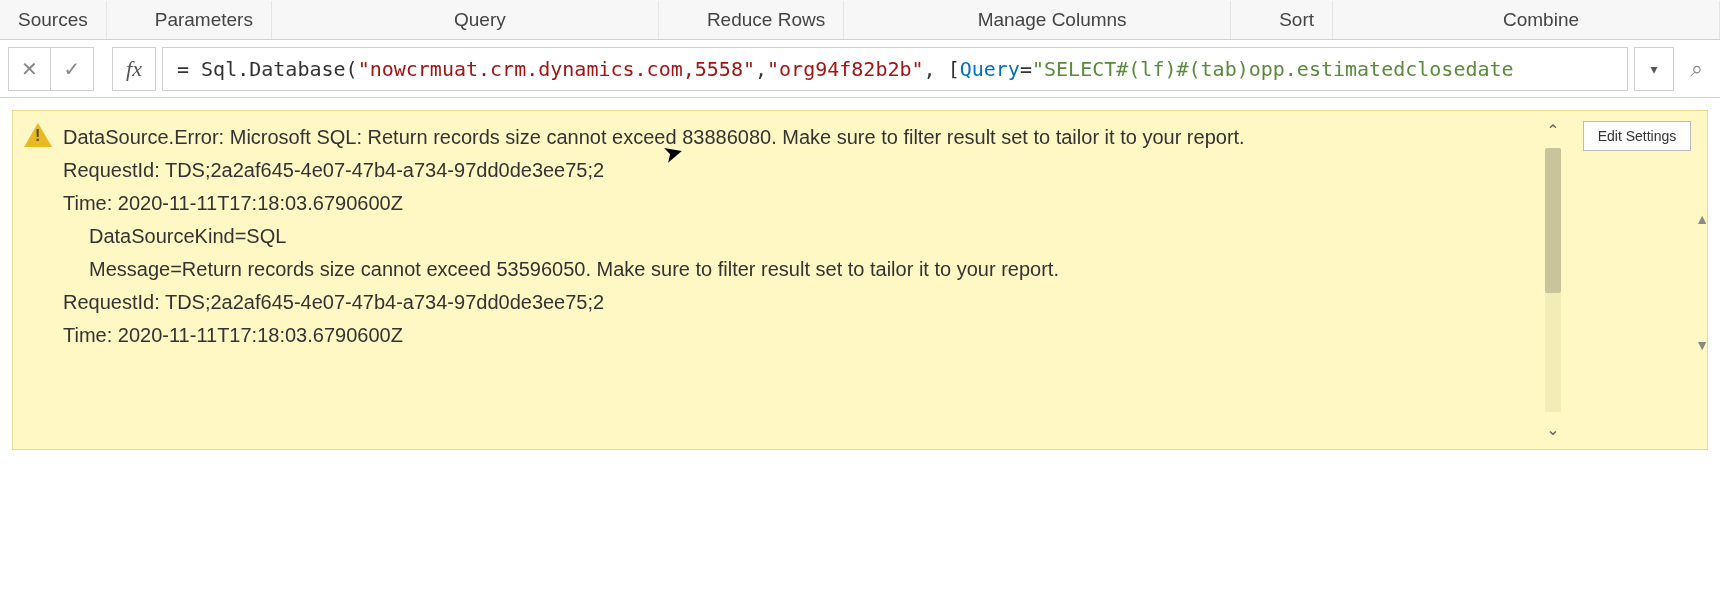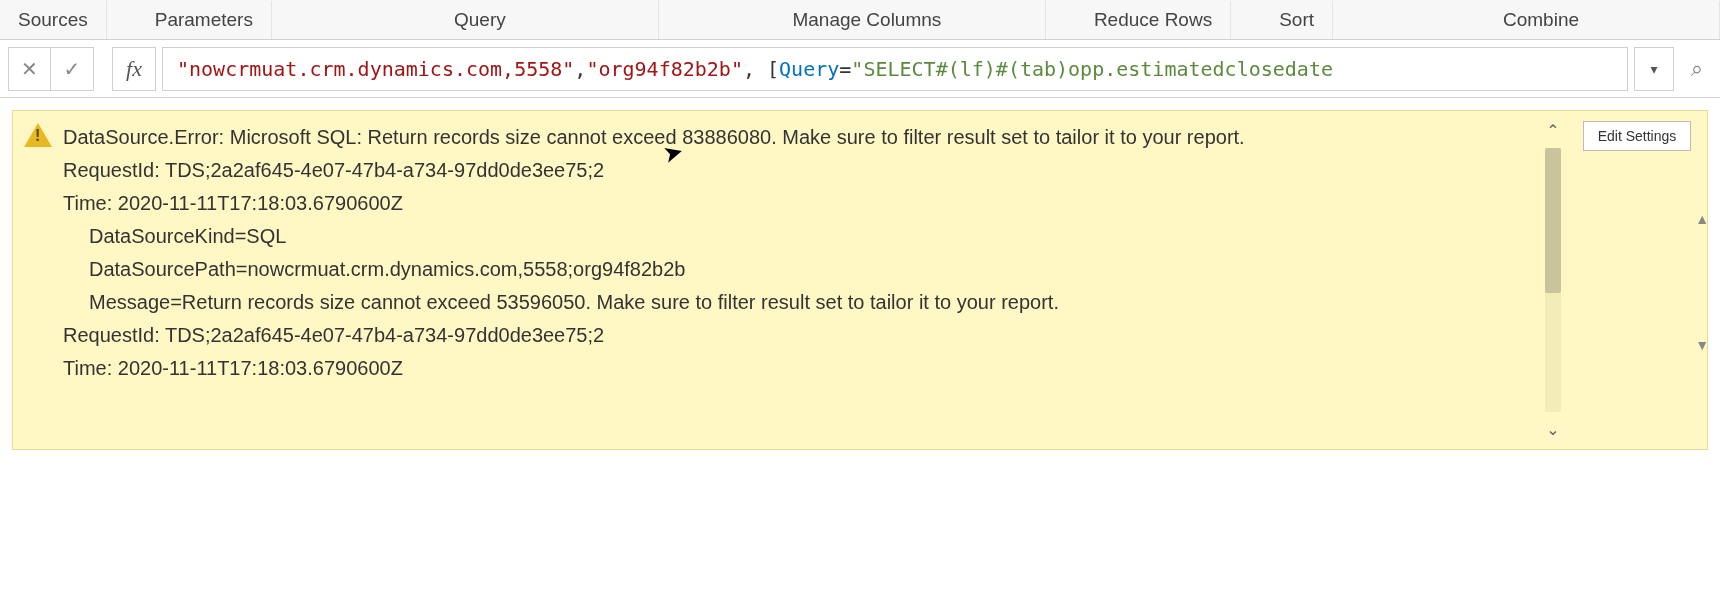--- a/index.html
+++ b/index.html
@@ -220,37 +220,38 @@
       font-size: 14px;
     }
   </style>
 </head>
 <body>
 
 <div class="ribbon">
   <div class="ribbon-tab">Sources</div>
   <div class="ribbon-tab">Parameters</div>
   <div class="ribbon-tab grow">Query</div>
+  <div class="ribbon-tab">Reduce Rows</div>
   <div class="ribbon-tab grow">Manage Columns</div>
-  <div class="ribbon-tab">Reduce Rows</div>
   <div class="ribbon-tab">Sort</div>
   <div class="ribbon-tab grow">Combine</div>
 </div>
 
 <div class="formula-row">
   <div class="fb-box">
     <div class="fb-btn">
       <span>✕</span>
     </div>
     <div class="fb-btn last">
       <span>✓</span>
     </div>
   </div>
   <div class="fb-fx">fx</div>
   <div class="fb-input">
+    <span class="kw">= Sql.Database(</span>
     <span class="str-b">"nowcrmuat.crm.dynamics.com,5558"</span>
     <span class="kw">, </span>
     <span class="str-b">"org94f82b2b"</span>
     <span class="kw">, [</span>
     <span class="param">Query</span>
     <span class="kw">=</span>
     <span class="str-g">"SELECT#(lf)#(tab)opp.estimatedclosedate</span>
   </div>
   <div class="fb-dropdown">
     <span>▾</span>
@@ -264,21 +265,20 @@
   <div class="error-panel">
     <div class="error-icon-col">
       <div class="warn-triangle"></div>
     </div>
 
     <div class="error-body">
       <div>DataSource.Error: Microsoft SQL: Return records size cannot exceed 83886080. Make sure to filter result set to tailor it to your report.</div>
       <div>RequestId: TDS;2a2af645-4e07-47b4-a734-97dd0de3ee75;2</div>
       <div>Time: 2020-11-11T17:18:03.6790600Z</div>
       <div class="indent">DataSourceKind=SQL</div>
-      <div class="indent">DataSourcePath=nowcrmuat.crm.dynamics.com,5558;org94f82b2b</div>
       <div class="indent">Message=Return records size cannot exceed 53596050. Make sure to filter result set to tailor it to your report.</div>
       <div>RequestId: TDS;2a2af645-4e07-47b4-a734-97dd0de3ee75;2</div>
       <div>Time: 2020-11-11T17:18:03.6790600Z</div>
       <div class="cursor">➤</div>
     </div>
 
     <div class="scroll-col">
       <span class="scroll-arrow">⌃</span>
       <div class="scroll-track">
         <div class="scroll-thumb"></div>

